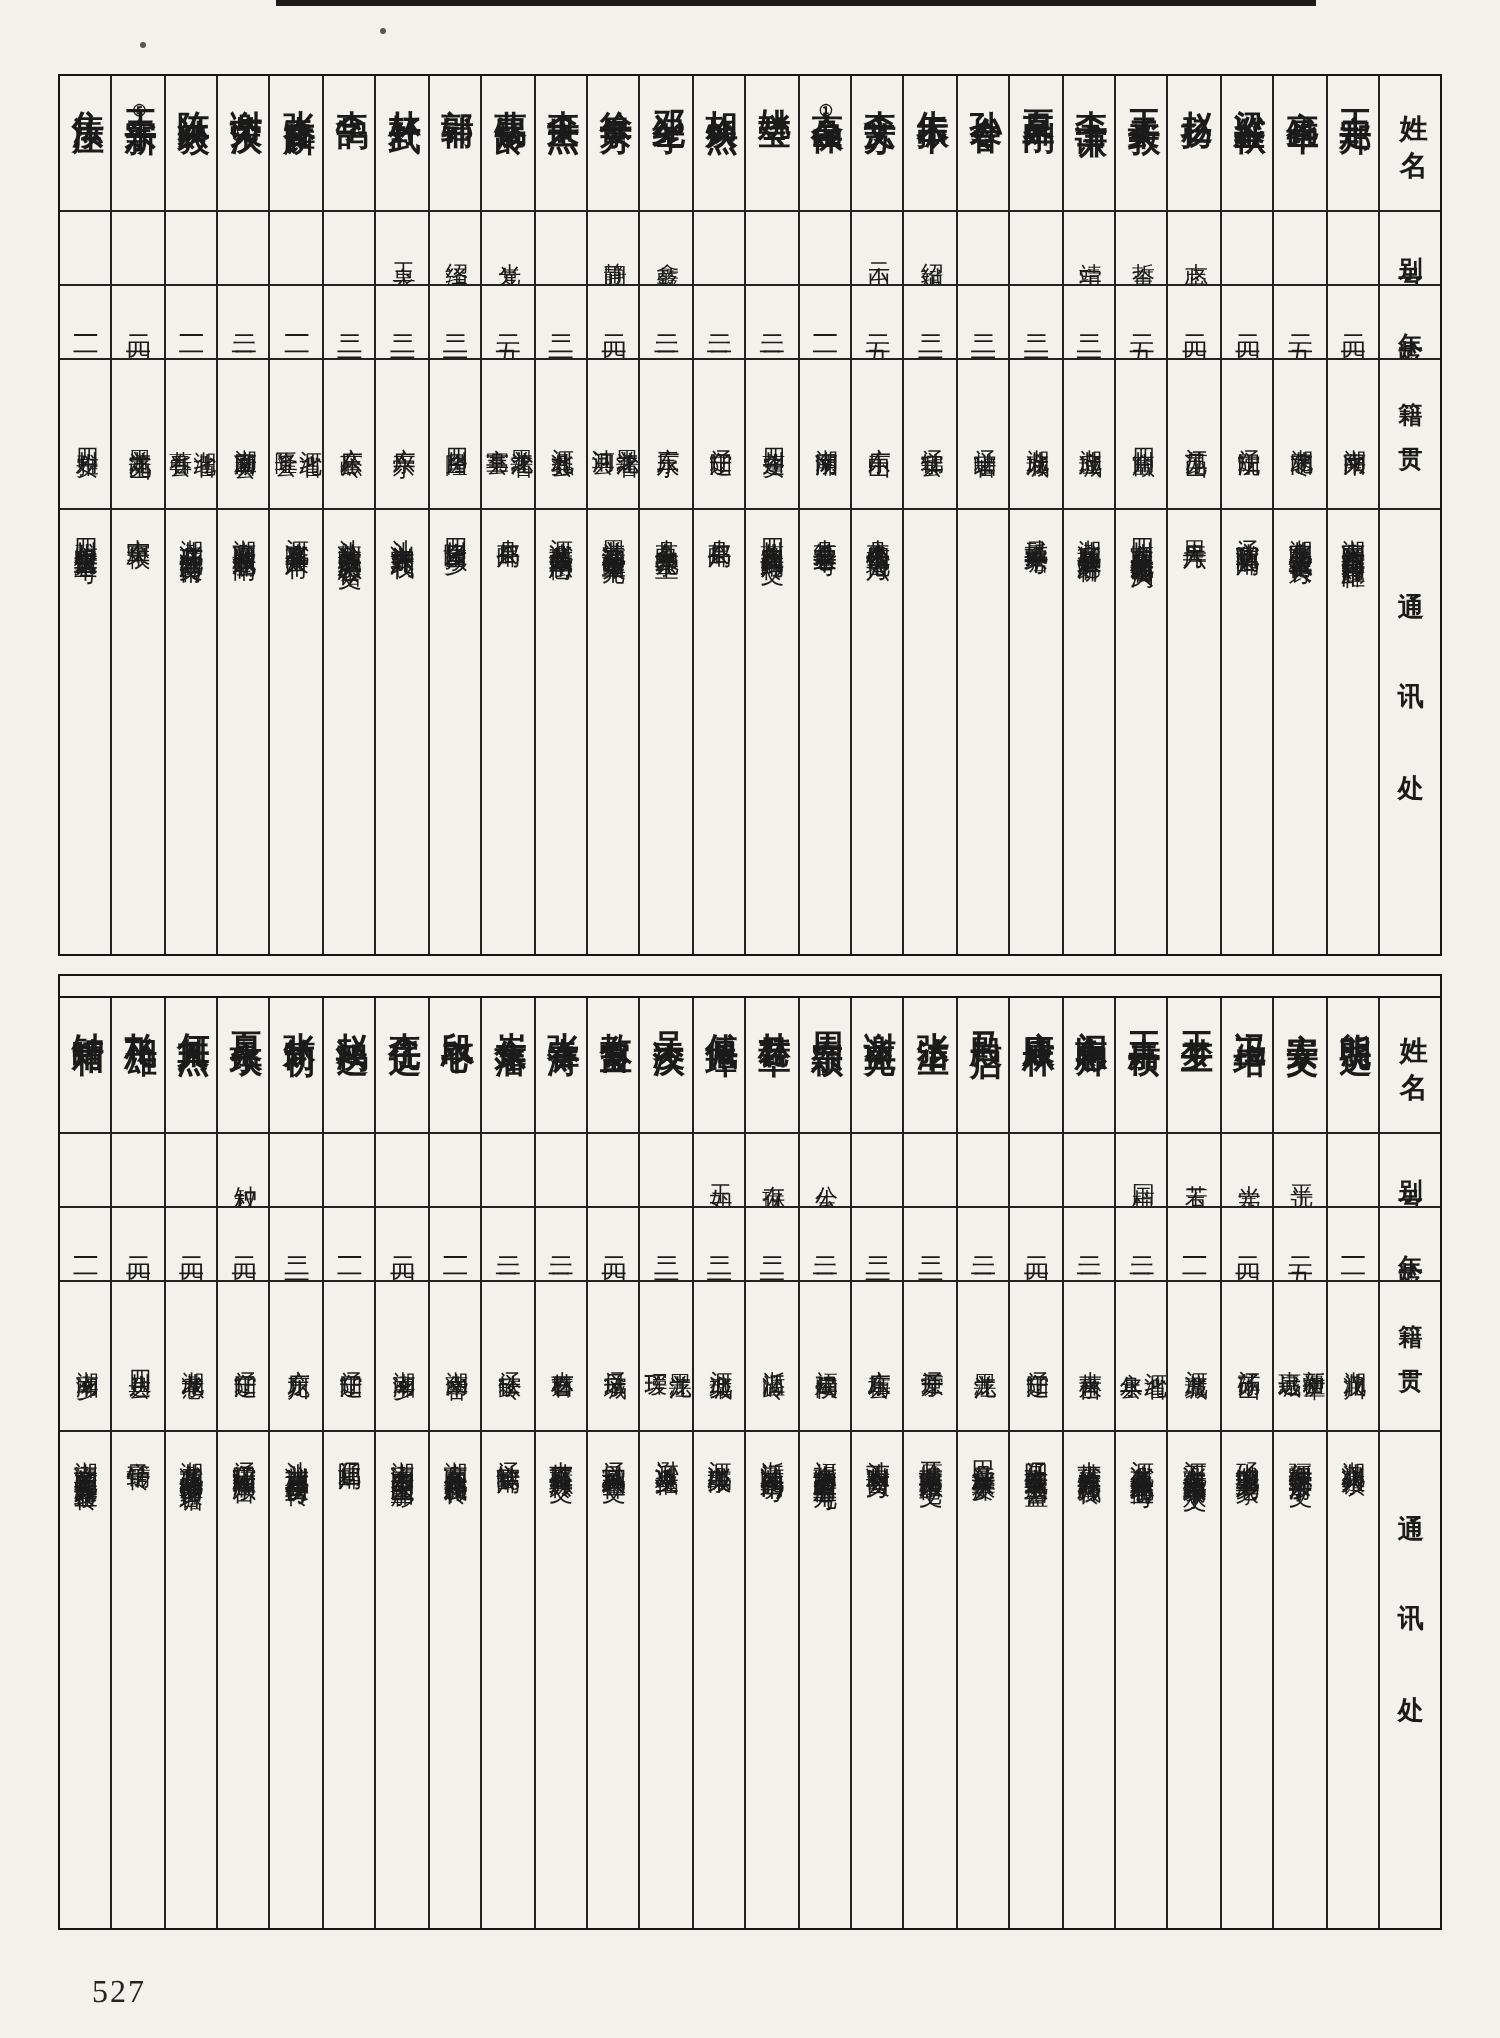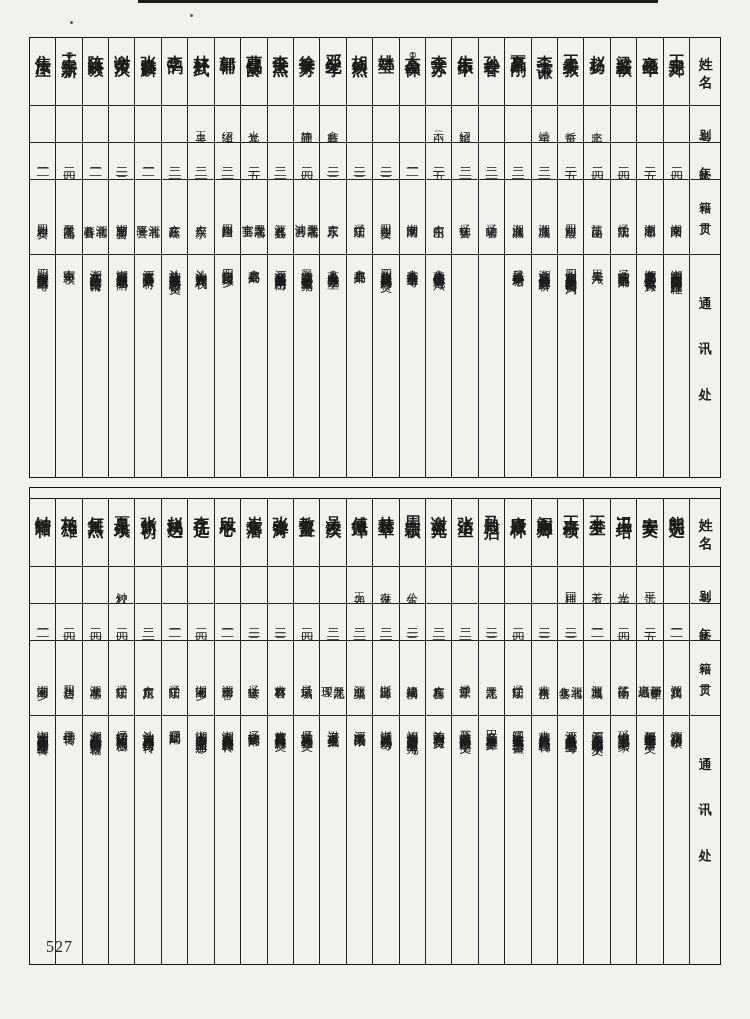--- a/index.html
+++ b/index.html
@@ -38,21 +38,21 @@
   .c-addr{flex:1 1 auto;font-size:12px;letter-spacing:1px;justify-content:flex-start;padding-top:5px;white-space:pre-line;}
   .name-mark{font-size:8px;letter-spacing:0;}
 
   .header-col .cell{font-weight:700;}
   .h-name{flex:0 0 68px;font-size:14px;letter-spacing:18px;padding-top:8px;justify-content:flex-start;}
   .h-alias{flex:0 0 37px;font-size:12px;letter-spacing:5px;}
   .h-age{flex:0 0 37px;font-size:12px;letter-spacing:5px;}
   .h-native{flex:0 0 75px;font-size:12px;letter-spacing:22px;padding-top:12px;justify-content:flex-start;}
   .h-addr{flex:1 1 auto;font-size:13px;letter-spacing:46px;padding-top:30px;justify-content:flex-start;}
 
-  .page-number{position:absolute;left:46px;top:938px;font-size:16px;color:#242424;letter-spacing:1px;}
+  .page-number{position:absolute;left:46px;top:988px;font-size:16px;color:#242424;letter-spacing:1px;}
 </style>
 </head>
 <body>
 
 <div class="page">
   <div class="artifact-top-line"></div>
   <div class="artifact-speck" style="left:70px;top:21px;"></div>
   <div class="artifact-speck" style="left:190px;top:14px;"></div>
 
   <div class="dir-table" id="table-top">

